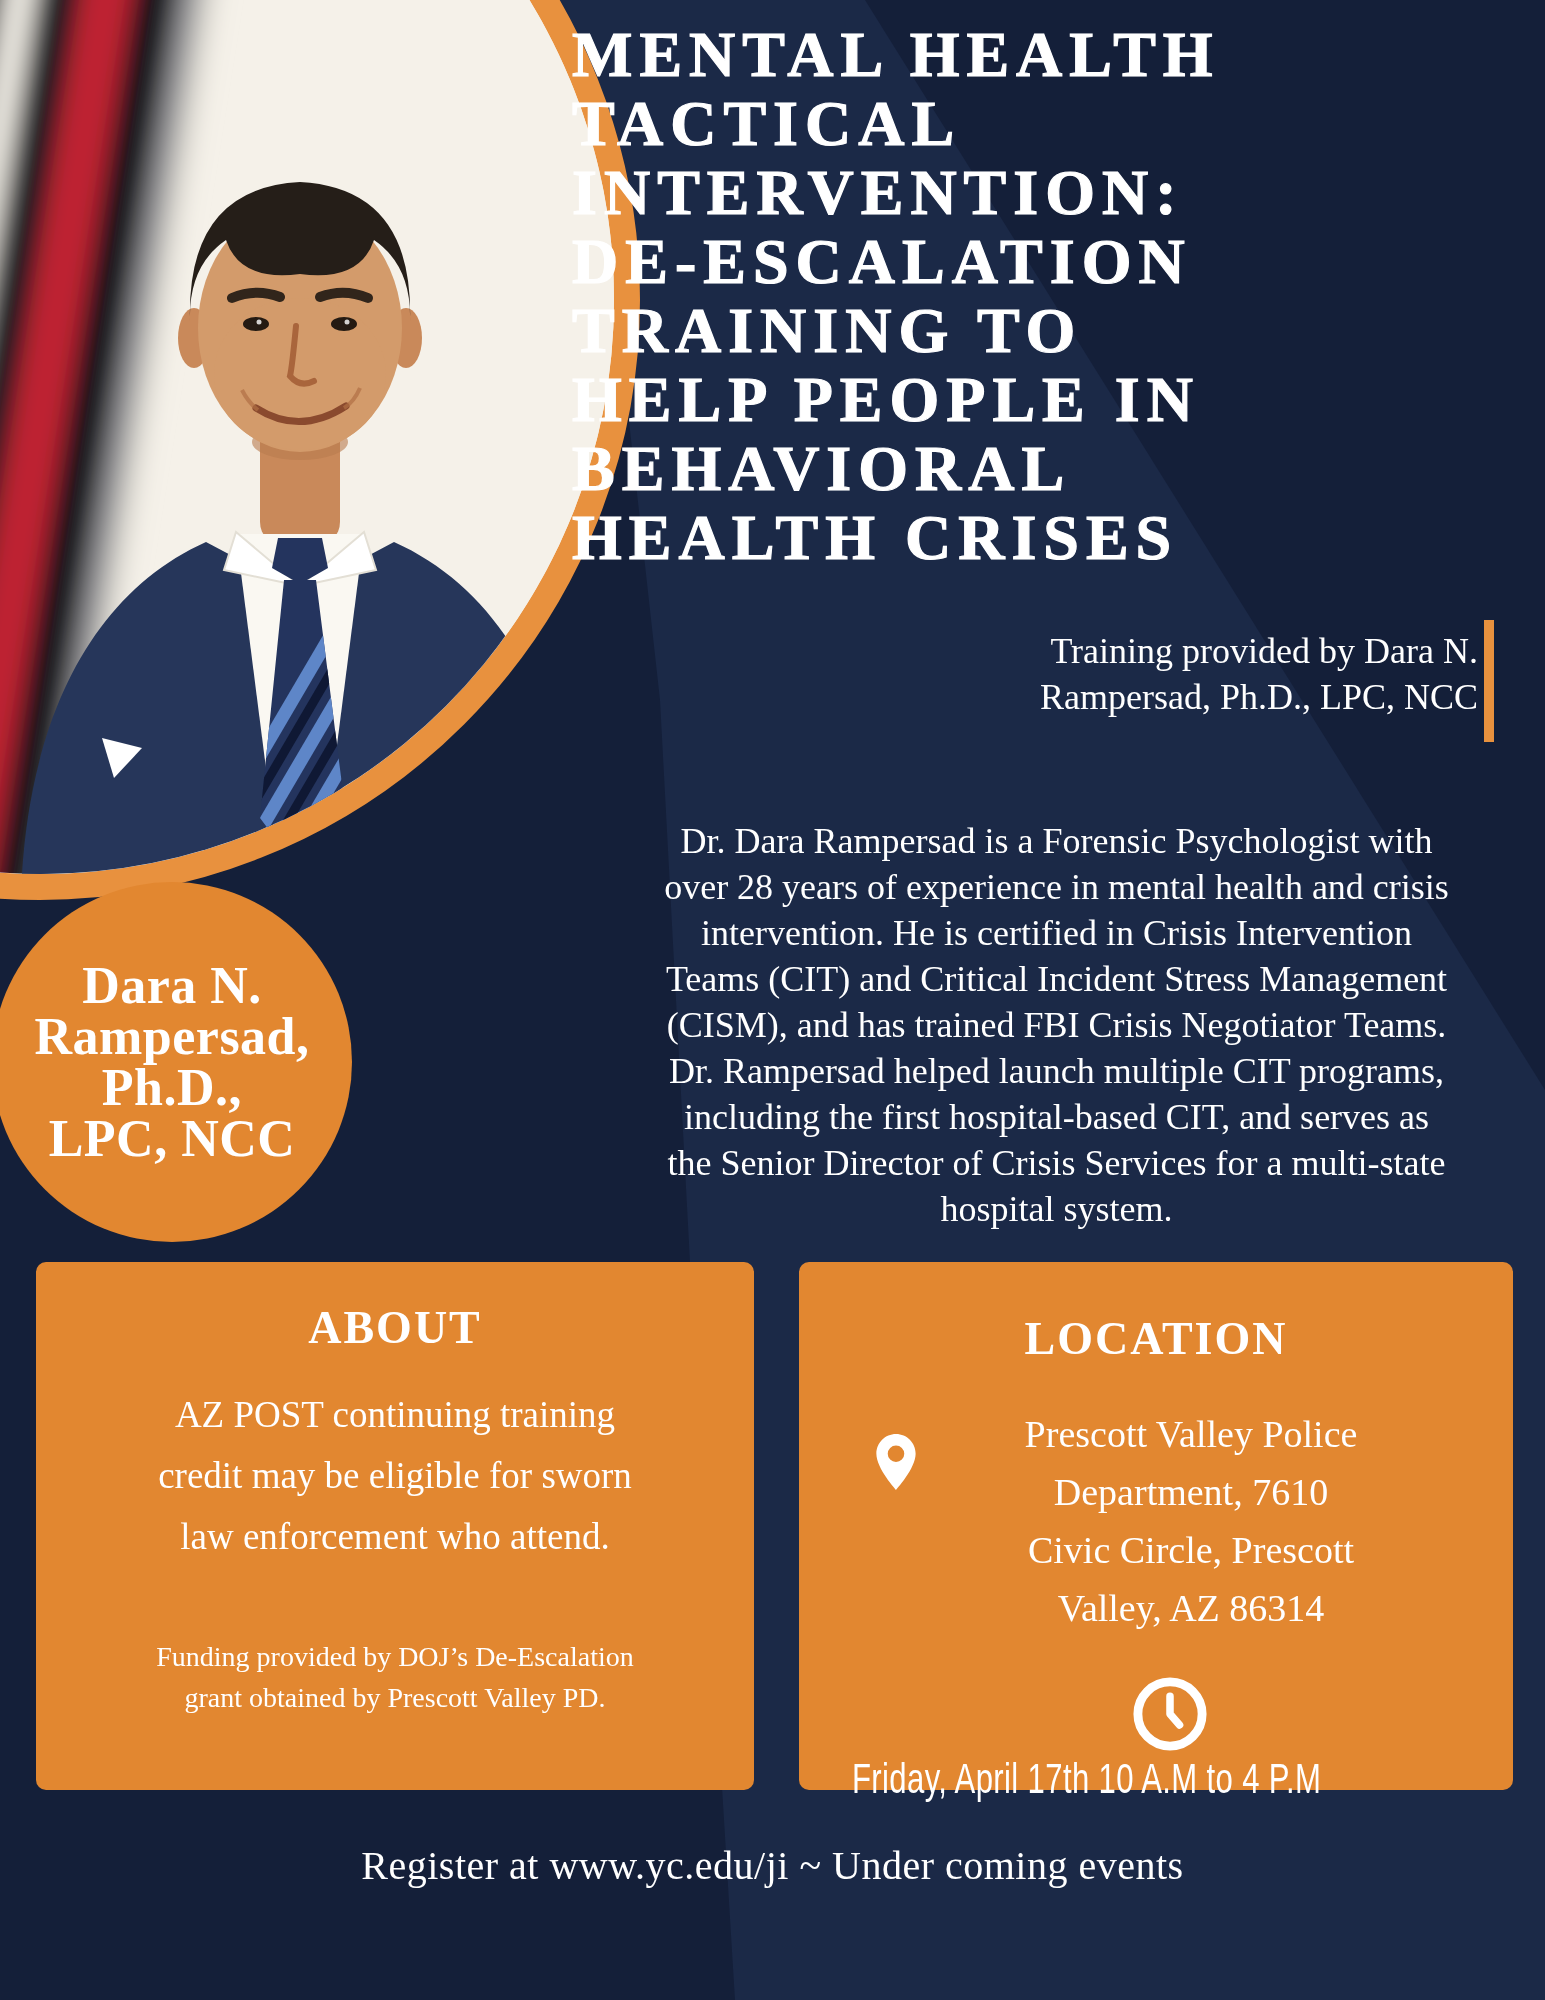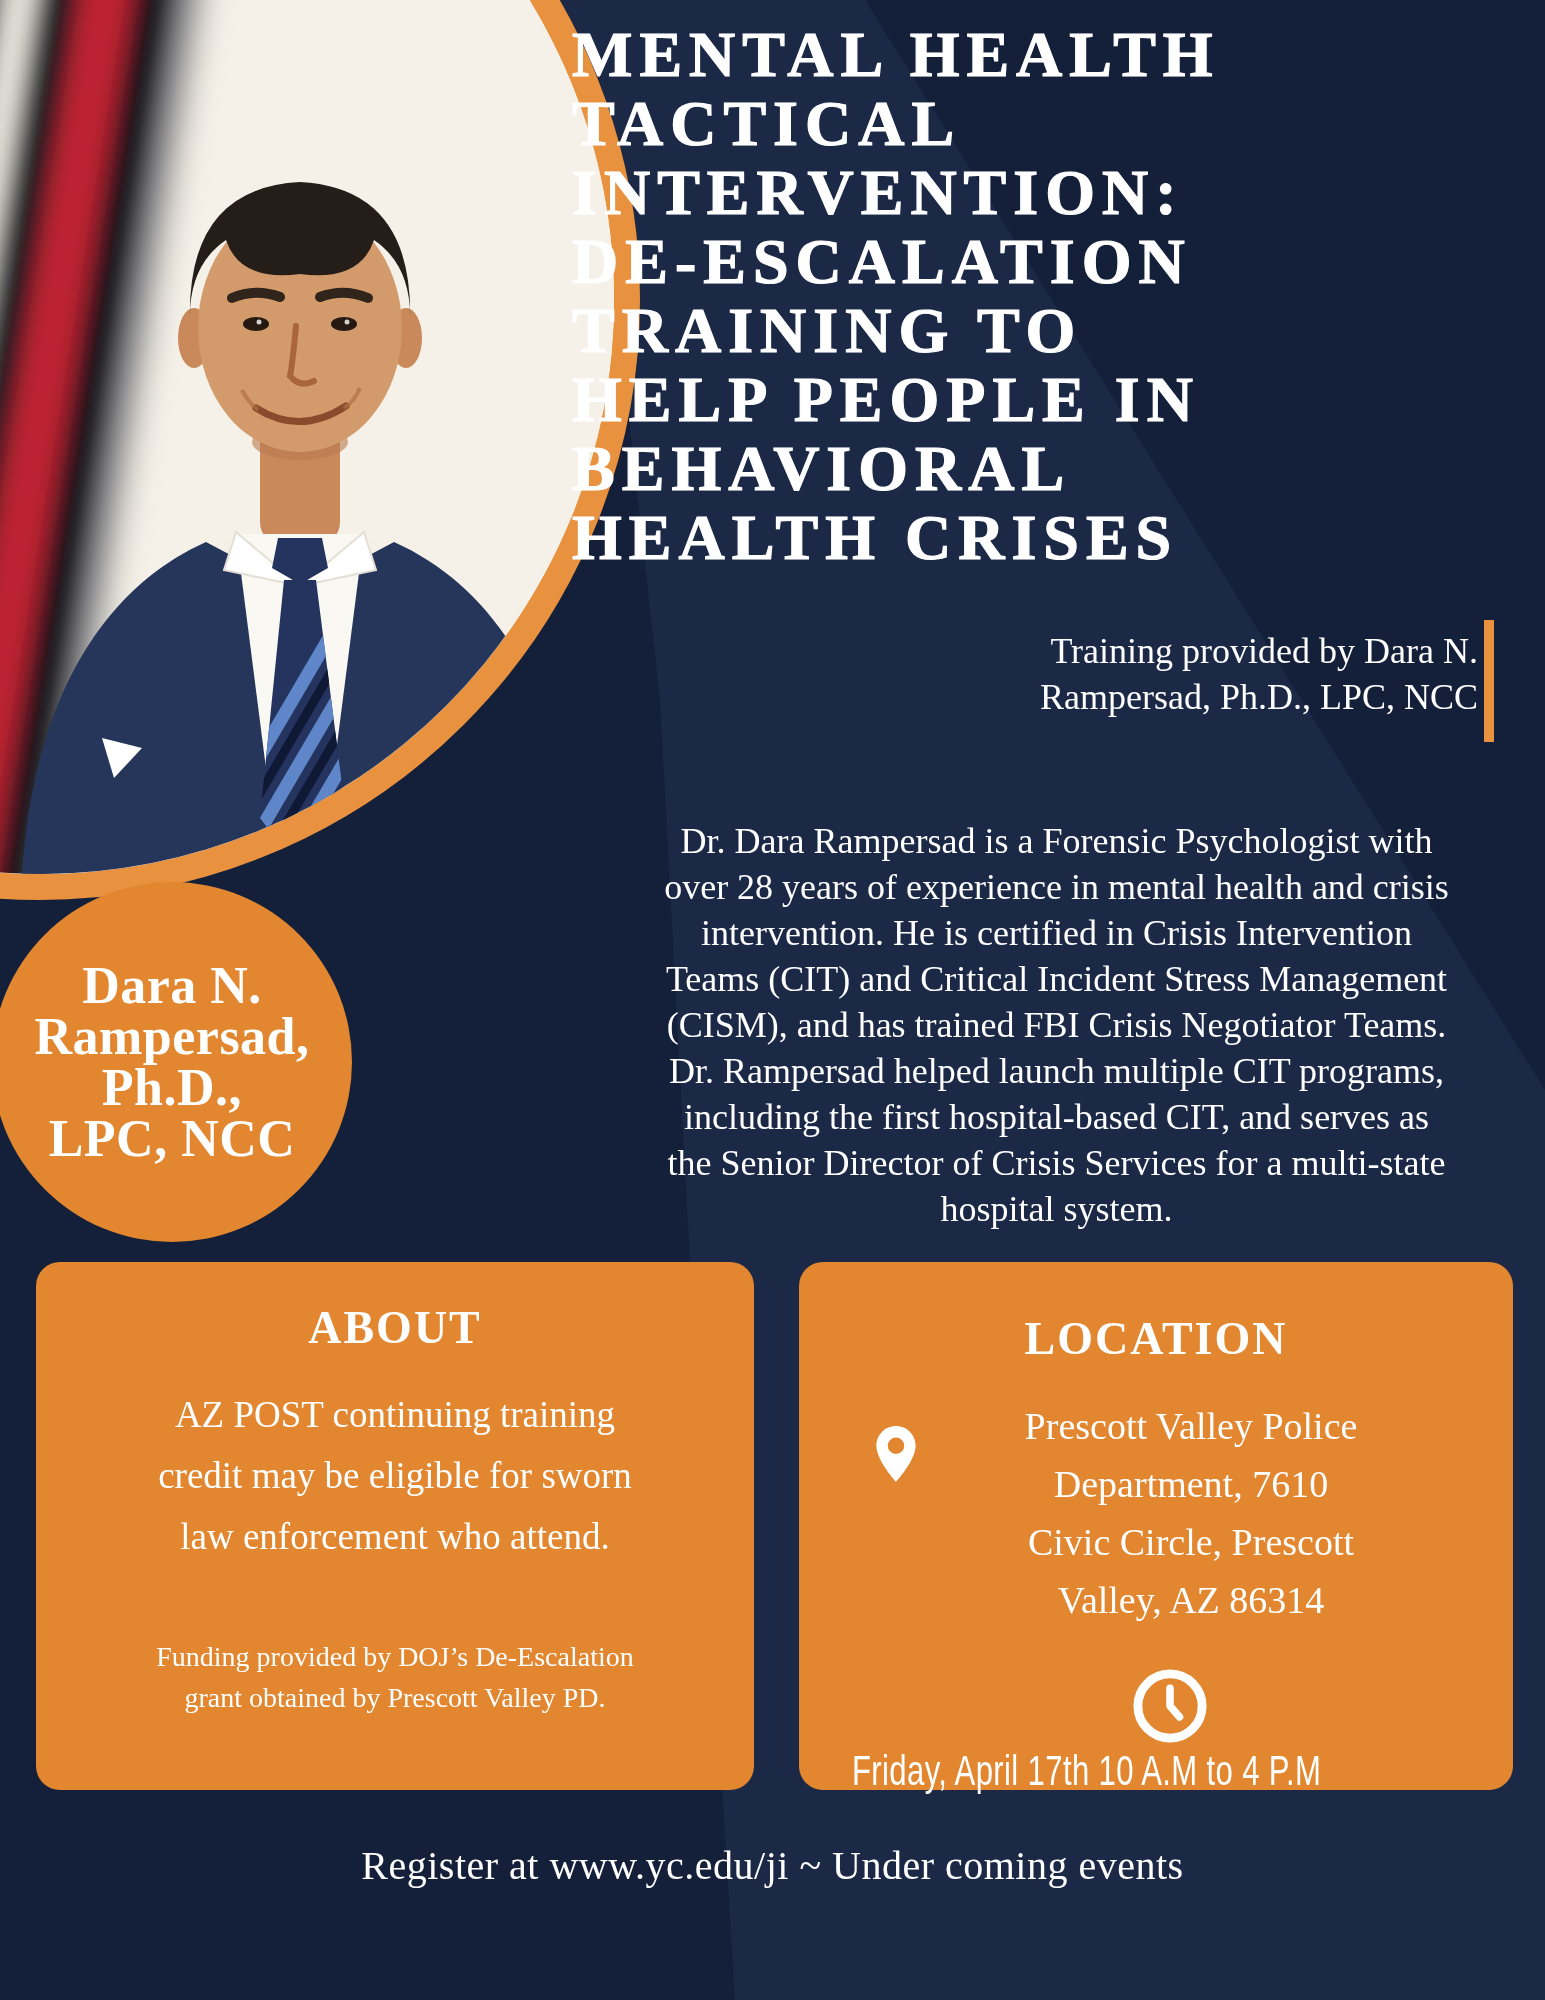--- a/index.html
+++ b/index.html
@@ -48,30 +48,30 @@
 
   
   .bio{
     position:absolute; left:564px; top:818px; width:985px; z-index:4;
     text-align:center; font-size:36px; line-height:46px; white-space:pre-line;
   }
 
   
   .info-box{
     position:absolute; top:1262px; height:528px; background:#E28730;
-    border-radius:24px; z-index:4; box-sizing:border-box; text-align:center;
+    border-radius:10px; z-index:4; box-sizing:border-box; text-align:center;
   }
   .about-box{left:36px; width:718px; padding:40px 40px 0 40px;}
   .location-box{left:799px; width:714px; padding:51px 28px 0 28px;}
   .box-heading{font-weight:bold; font-size:46px; line-height:52px; letter-spacing:2px;}
   .about-body{margin-top:30px; font-size:37px; line-height:61px; white-space:pre-line;}
   .about-funding{margin-top:69px; font-size:28px; line-height:41px; white-space:pre-line;}
 
   .loc-row{display:flex; align-items:flex-start; text-align:left;}
-  .loc-address-row{margin-top:32px;}
+  .loc-address-row{margin-top:40px;}
   .pin-icon-wrap{width:62px; height:92px; margin-left:38px; margin-top:26px; flex:none;}
   .loc-address{
     flex:1; text-align:center; font-size:38px; line-height:58px;
     white-space:pre-line; padding-right:30px;
   }
   .loc-time-row{margin-top:36px; align-items:center;flex-direction:column;}
   .clock-icon-wrap{width:82px; height:82px; margin-left:28px; flex:none;}
   .loc-time{
     margin-left:26px; font-family:"Liberation Sans", sans-serif;
     font-size:42px; white-space:nowrap; transform:scaleX(0.74);

